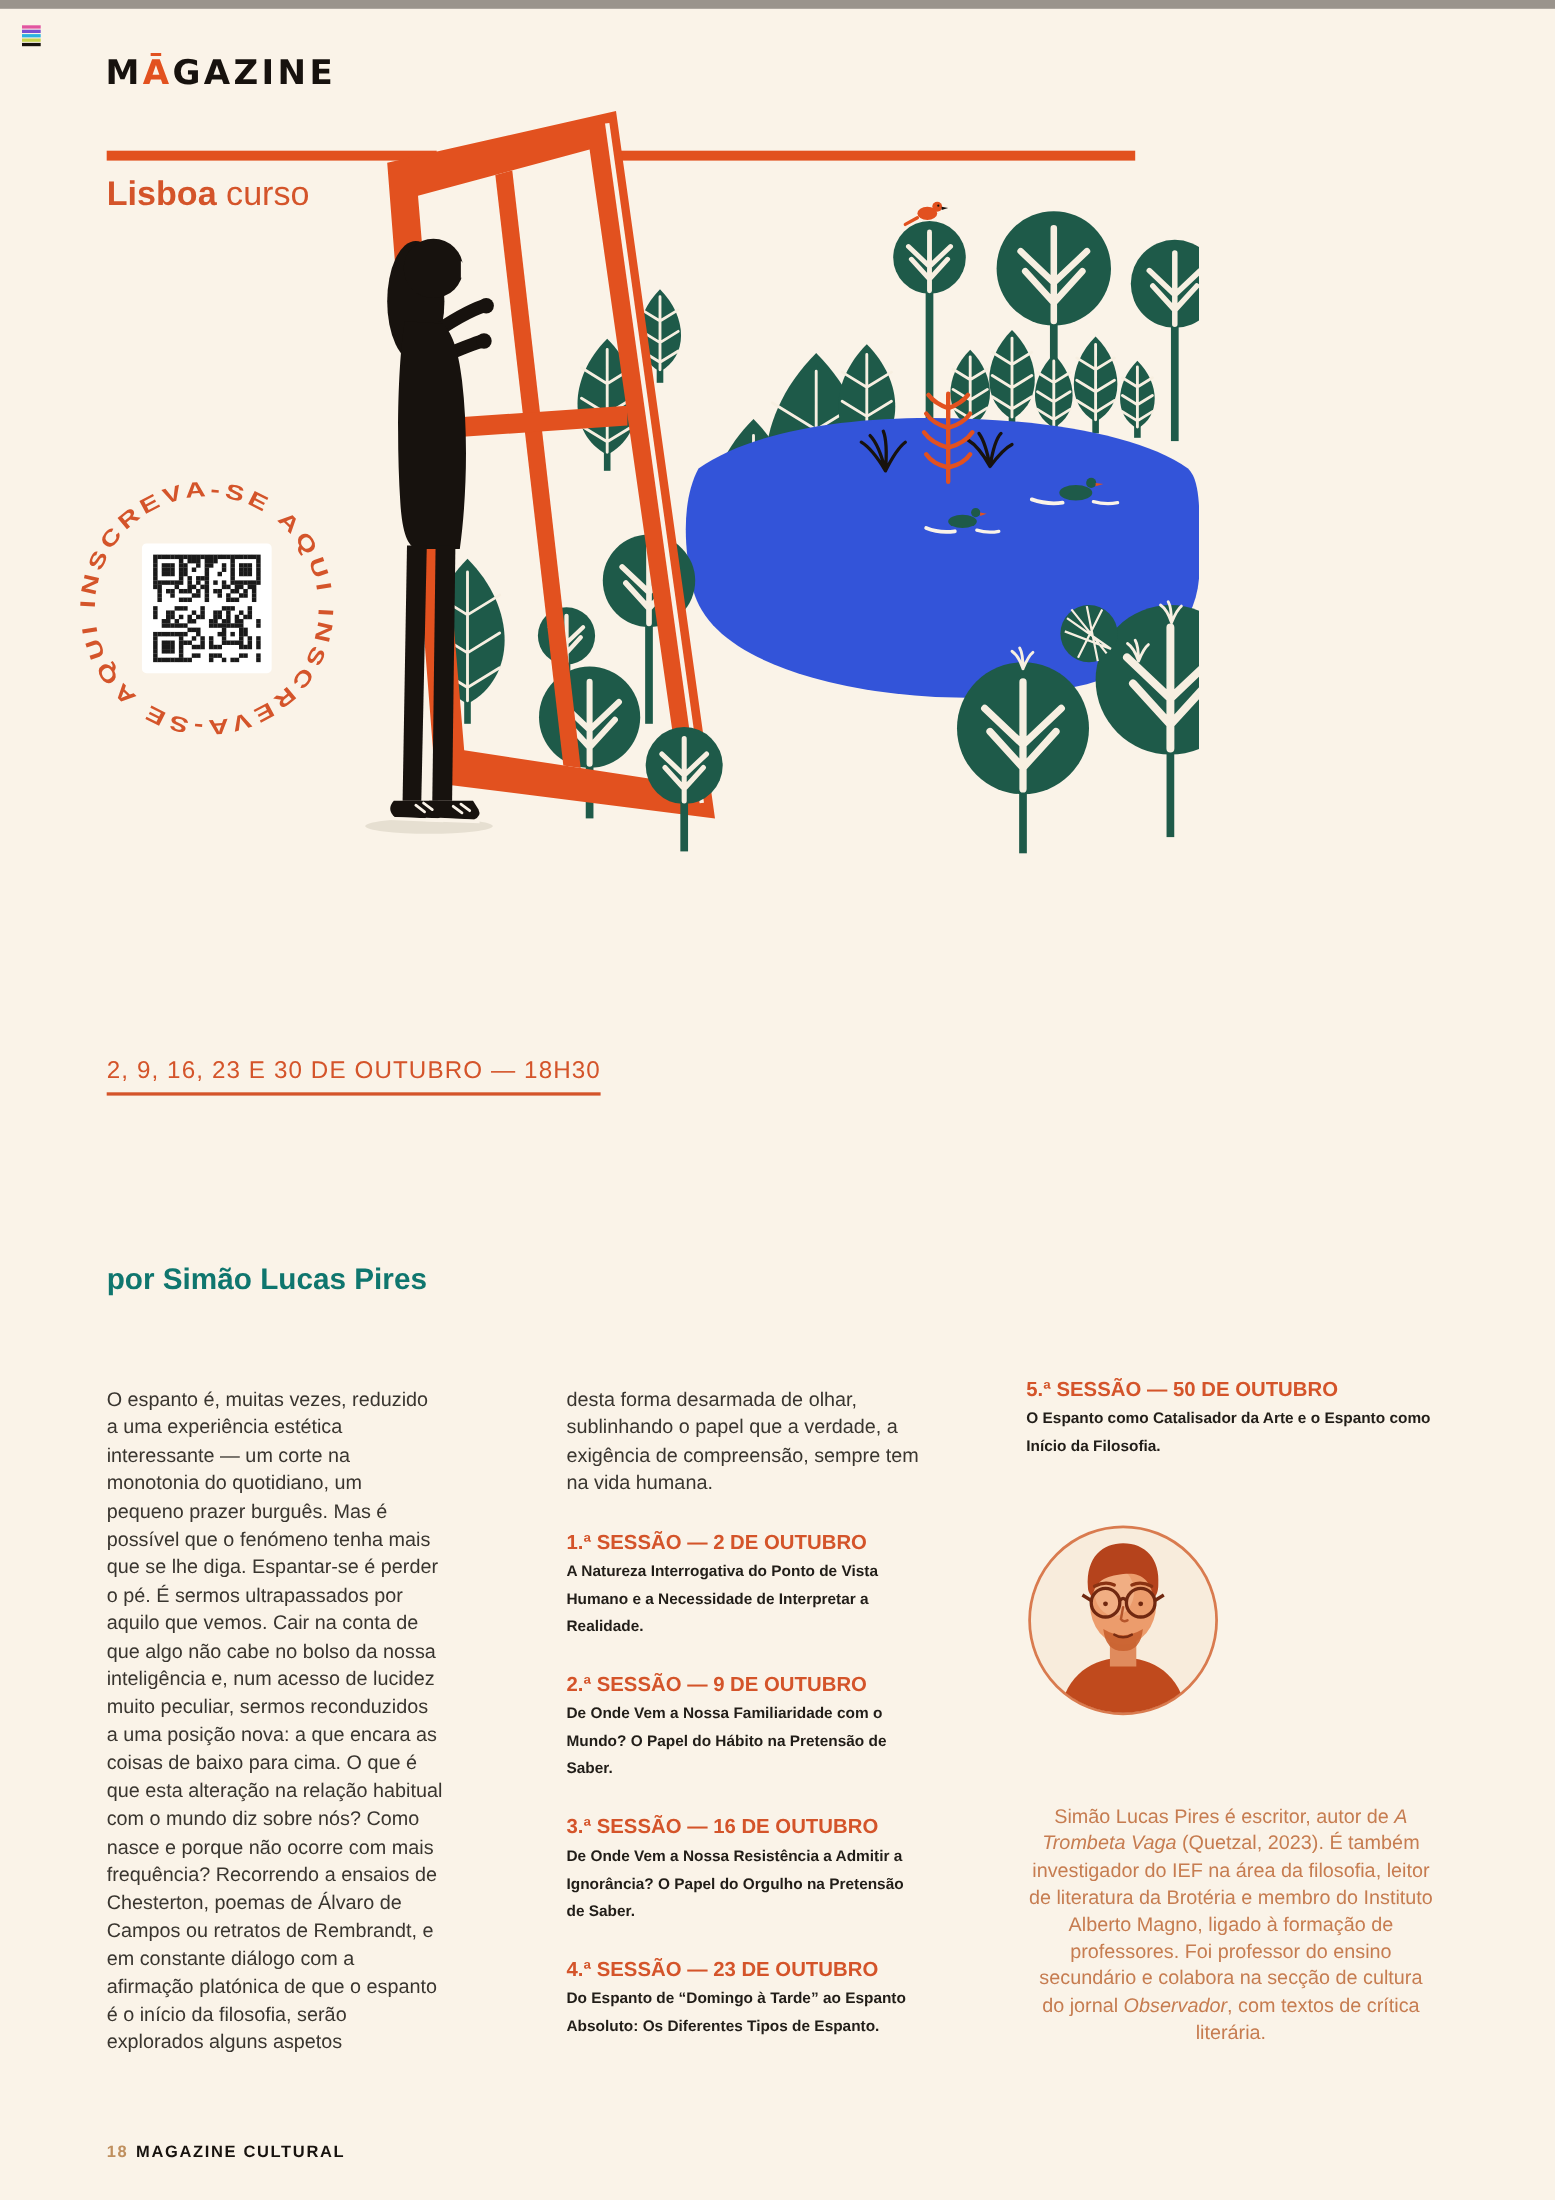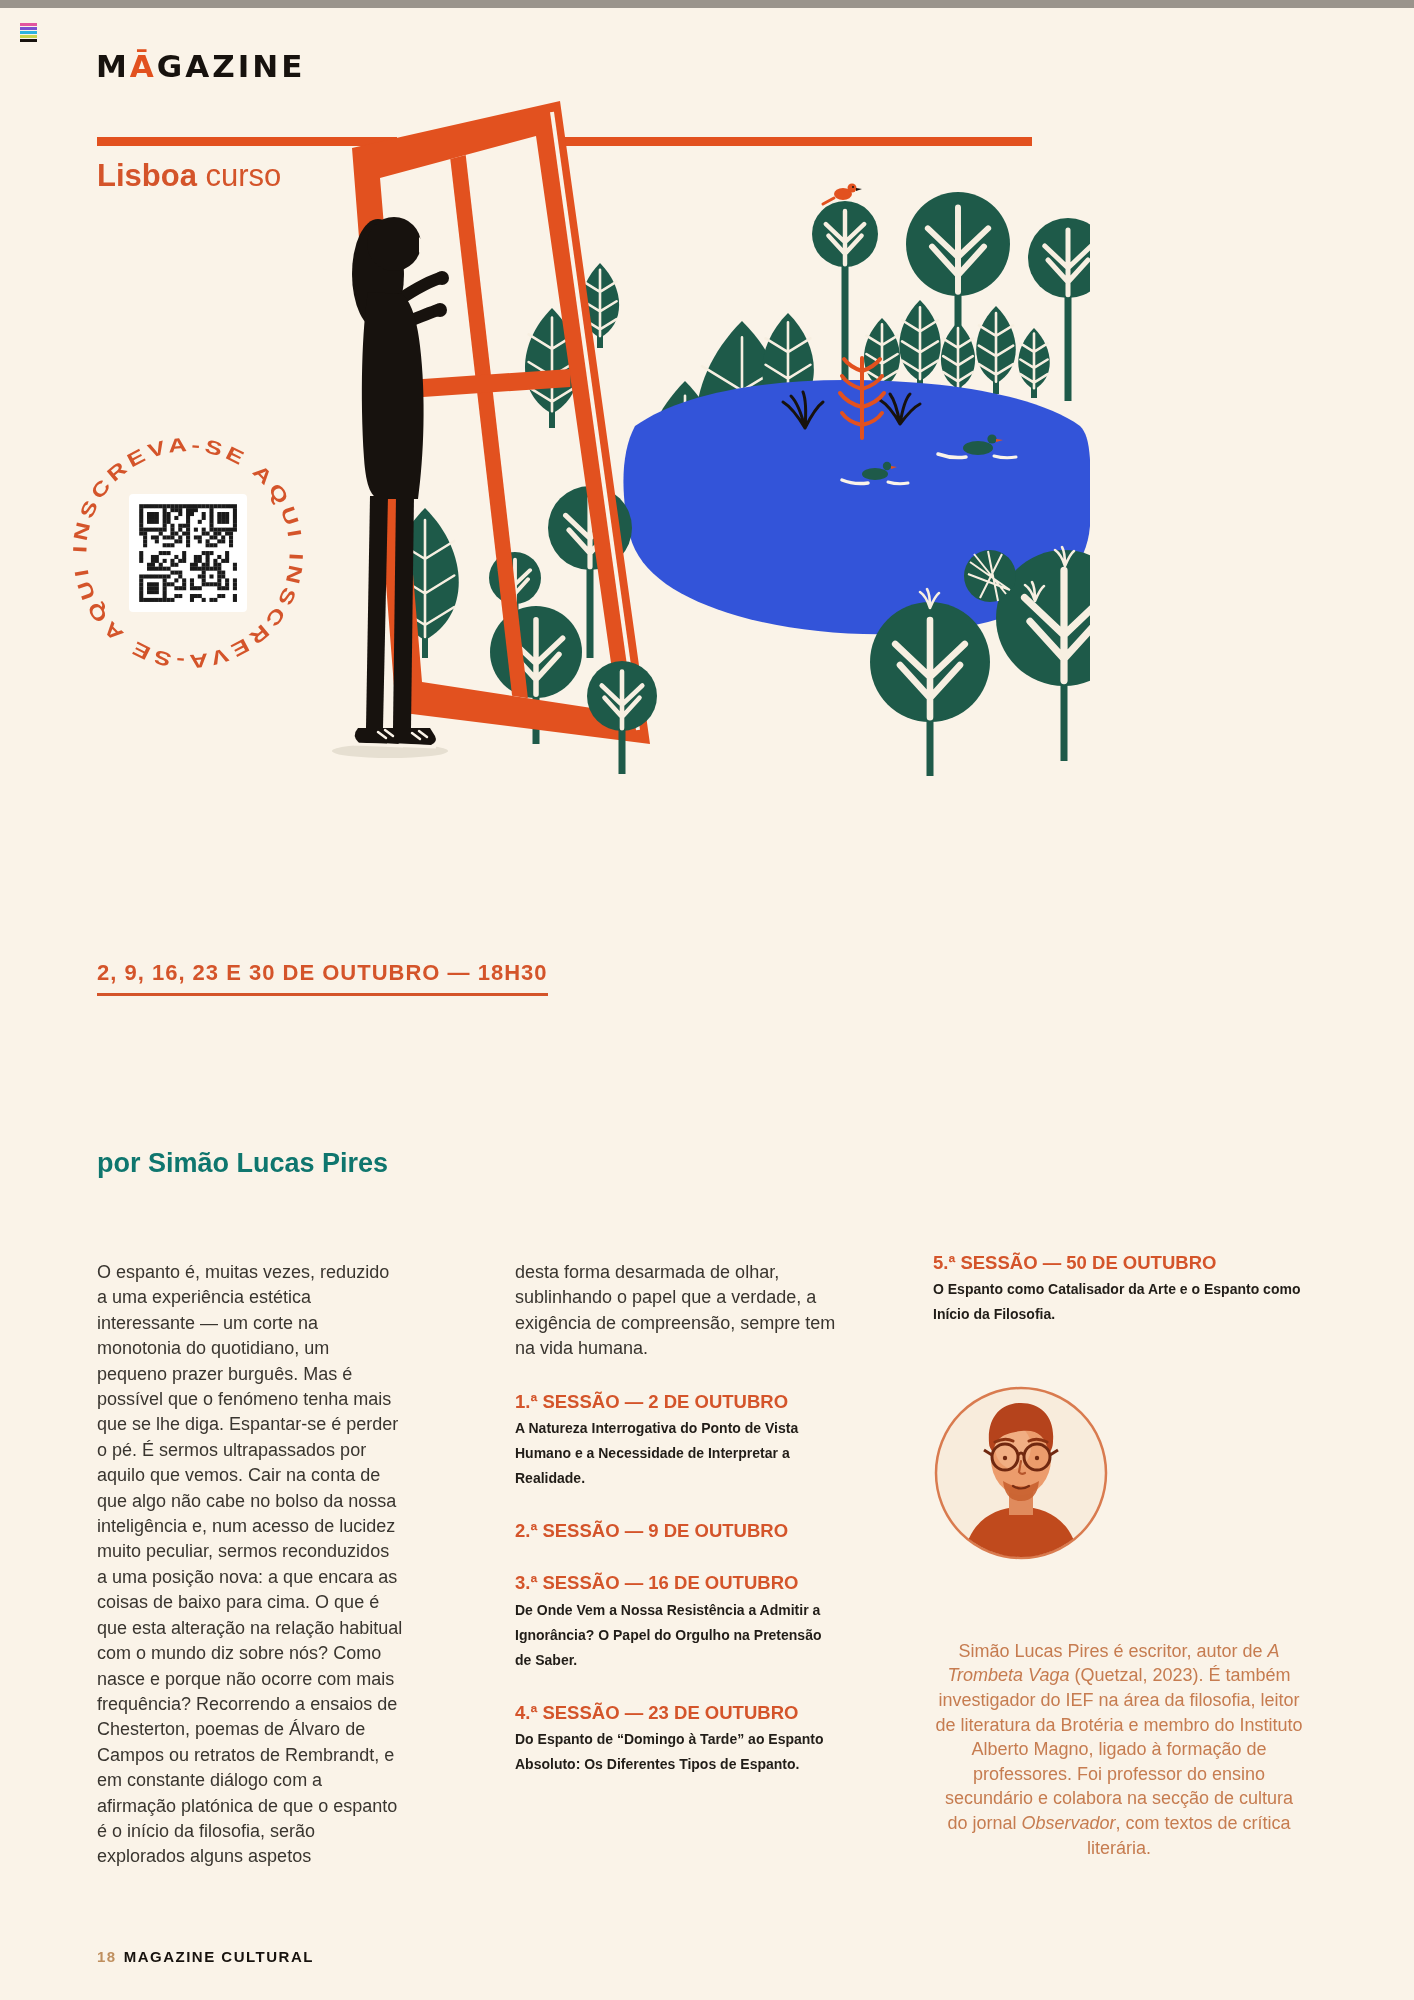--- a/index.html
+++ b/index.html
@@ -24,21 +24,21 @@
   .section-title{position:absolute;left:97px;top:150px;font-size:31px;color:#D4542A;}
   .section-title .city{font-weight:bold;}
 
   .illustration{position:absolute;left:290px;top:88px;width:800px;height:680px;}
 
   .qr-badge{position:absolute;left:66px;top:423px;width:244px;height:244px;}
   .qr-badge svg{width:100%;height:100%;}
   .qr-badge text{font-family:"Liberation Sans",sans-serif;font-weight:bold;font-size:19px;
                  letter-spacing:3px;fill:#D4542A;}
 
-  .event-dates{position:absolute;left:97px;top:952px;font-size:22px;font-weight:bold;
+  .event-dates{position:absolute;left:97px;top:952px;font-size:22px;font-weight:normal;
                color:#D4542A;letter-spacing:1px;border-bottom:3px solid #D4542A;padding-bottom:7px;}
 
   .title{position:absolute;left:94px;top:993px;font-family:"DejaVu Sans",sans-serif;
          font-weight:bold;font-size:54px;line-height:63px;letter-spacing:-1.5px;color:#16110D;}
 
   .byline{position:absolute;left:97px;top:1140px;font-size:27px;font-weight:bold;color:#0f766e;}
 
   .col{position:absolute;font-size:18px;line-height:25.4px;}
   .col1{left:97px;top:1252px;width:306px;}
   .col2{left:515px;top:1252px;width:322px;}
@@ -582,20 +582,21 @@
   </div>
 
   <div class="col col2">
     <div>desta forma desarmada de olhar, sublinhando o papel que a verdade, a exigência de compreensão, sempre tem na vida humana.</div>
     <div class="session">
       <div class="session-heading">1.ª SESSÃO — 2 DE OUTUBRO</div>
       <div class="session-desc">A Natureza Interrogativa do Ponto de Vista Humano e a Necessidade de Interpretar a Realidade.</div>
     </div>
     <div class="session">
       <div class="session-heading">2.ª SESSÃO — 9 DE OUTUBRO</div>
+      <div class="session-desc">De Onde Vem a Nossa Familiaridade com o Mundo? O Papel do Hábito na Pretensão de Saber.</div>
     </div>
     <div class="session">
       <div class="session-heading">3.ª SESSÃO — 16 DE OUTUBRO</div>
       <div class="session-desc">De Onde Vem a Nossa Resistência a Admitir a Ignorância? O Papel do Orgulho na Pretensão de Saber.</div>
     </div>
     <div class="session">
       <div class="session-heading">4.ª SESSÃO — 23 DE OUTUBRO</div>
       <div class="session-desc">Do Espanto de “Domingo à Tarde” ao Espanto Absoluto: Os Diferentes Tipos de Espanto.</div>
     </div>
   </div>

